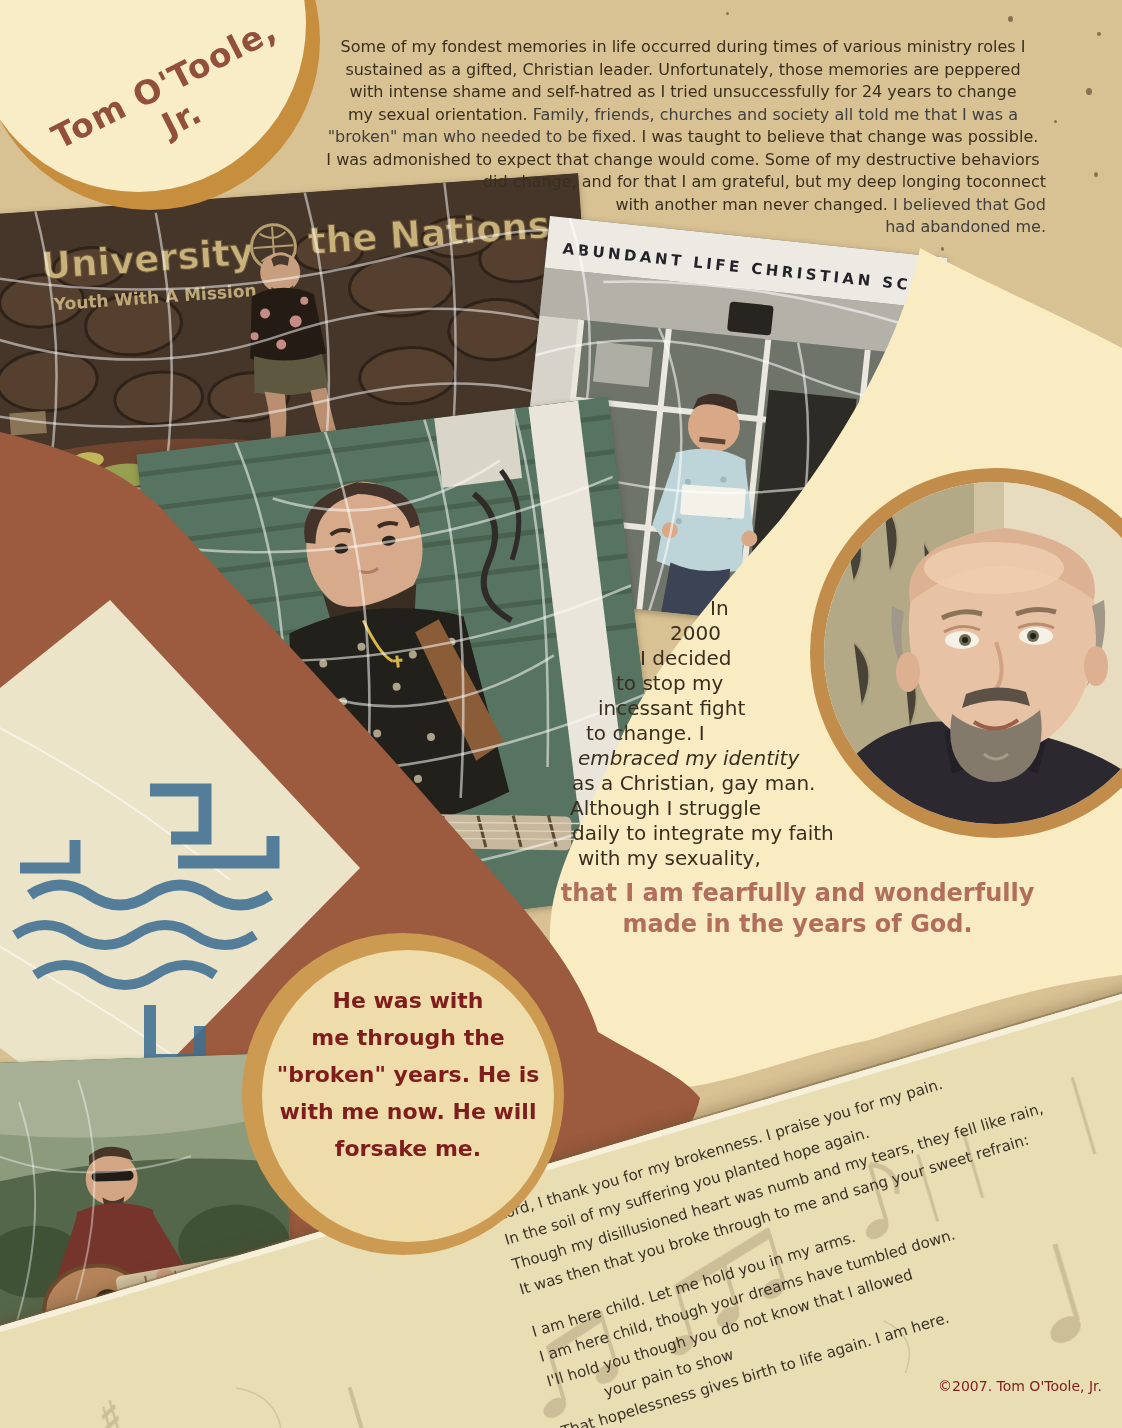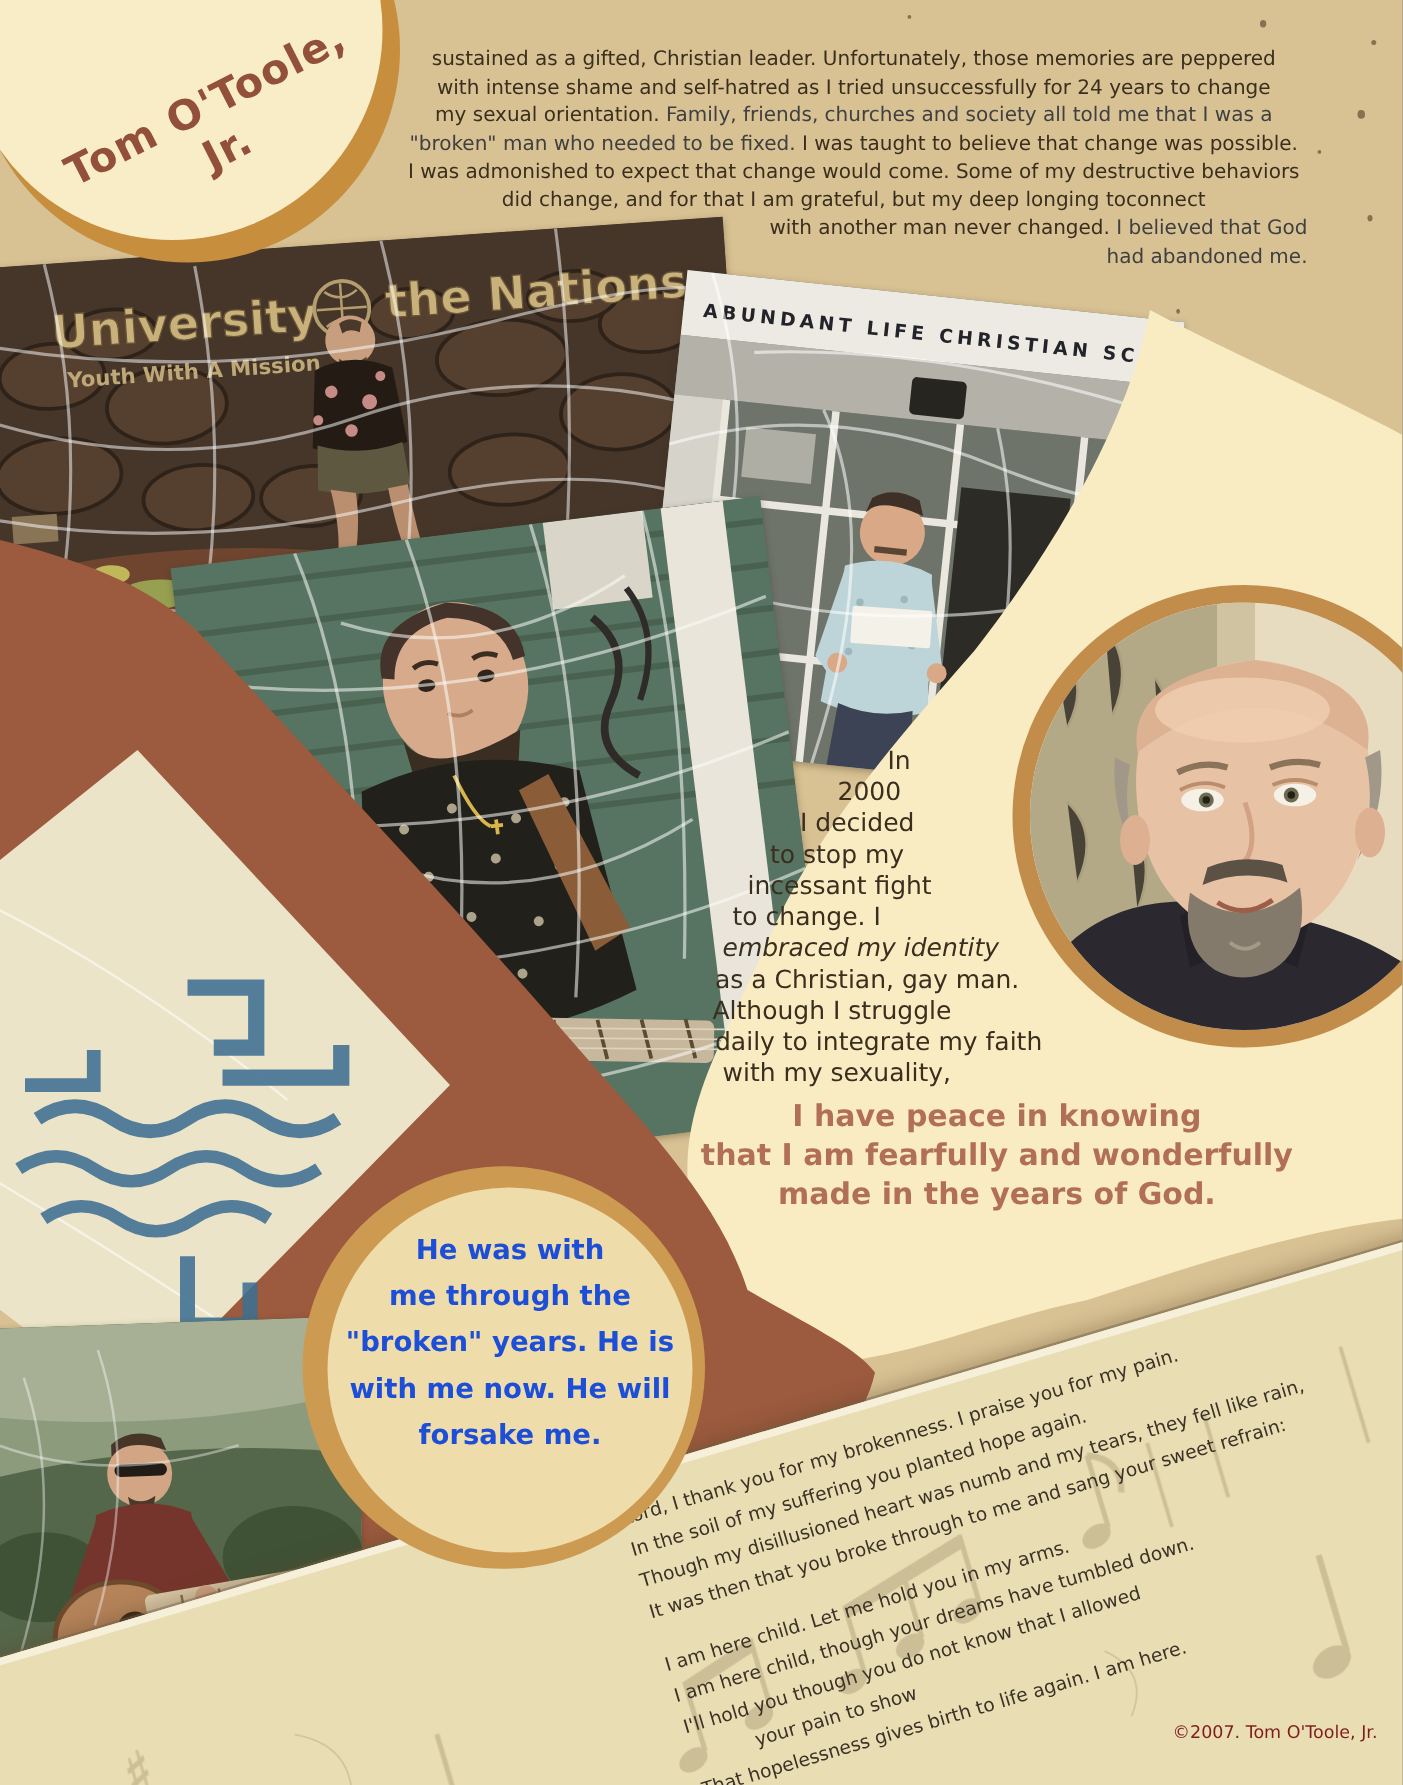--- a/index.html
+++ b/index.html
@@ -16,21 +16,21 @@
   #photo-hillside{left:-6px;top:1058px;width:296px;height:372px;transform:rotate(-2deg);background:#5d7050;}
   
   #blob-svg{left:0;top:0;width:1122px;height:1428px;pointer-events:none;}
   
   .ring{position:absolute;border-radius:50%;}
   #badge-gold{left:-20px;top:-130px;width:340px;height:340px;background:#c78e3e;}
   #badge-cream{left:-30px;top:-144px;width:336px;height:336px;background:#f9edc7;}
   #badge-name{left:28px;top:62px;width:290px;transform:rotate(-27deg);font-size:33px;font-weight:bold;color:#92503b;letter-spacing:1px;text-align:center;}
   #hecircle-gold{left:242px;top:933px;width:322px;height:322px;background:#cd9a52;}
   #hecircle-cream{left:262px;top:950px;width:292px;height:292px;background:#eedcab;}
-  #circle-quote{left:272px;top:982px;width:272px;text-align:center;font-size:22px;font-weight:bold;color:#1d4ed8;line-height:37px;}
+  #circle-quote{left:272px;top:982px;width:272px;text-align:center;font-size:22px;font-weight:bold;color:#7f1d1d;line-height:37px;}
   #portrait-ring{left:810px;top:468px;width:370px;height:370px;background:#c28d4a;}
   #portrait-clip{position:absolute;left:824px;top:482px;width:342px;height:342px;border-radius:50%;overflow:hidden;background:#d9cda9;}
   
   #intro{left:302px;top:36px;width:762px;font-size:16px;line-height:22.5px;color:#3a2f1f;}
   #intro .iline{text-align:center;white-space:nowrap;}
   #intro .iline:nth-child(n+7){text-align:right;padding-right:18px;}
   .seg.accent{color:#404040;text-align:right;}
   
   #refl-dark{left:558px;top:596px;width:330px;font-size:20px;line-height:25px;color:#3a2f1f;}
   #refl-dark div{white-space:nowrap;}
@@ -464,20 +464,21 @@
       <path d="M172,160 q10,28 2,44 q-6,8 -14,4" stroke="#d3a184" stroke-width="4" fill="none"></path>
 
       <path d="M128,232 q44,34 88,-4 q8,48 -22,66 q-24,12 -46,0 q-28,-18 -20,-62" fill="#847a6b"></path>
       <path d="M138,226 q34,-14 68,-2 l-4,-14 q-30,-10 -60,2 z" fill="#5c5145"></path>
       <path d="M150,240 q22,14 44,-2" stroke="#9b5f49" stroke-width="4" fill="none"></path>
       <path d="M160,272 q12,10 24,0" stroke="#a59a88" stroke-width="3" fill="none"></path>
     </svg>
   </div>
 
   <div class="abs" id="intro">
+      <div class="iline"><span class="seg dark">Some of my fondest memories in life occurred during times of various ministry roles I</span></div>
       <div class="iline"><span class="seg dark">sustained as a gifted, Christian leader. Unfortunately, those memories are peppered</span></div>
       <div class="iline"><span class="seg dark">with intense shame and self-hatred as I tried unsuccessfully for 24 years to change</span></div>
       <div class="iline"><span class="seg dark">my sexual orientation. </span><span class="seg accent">Family, friends, churches and society all told me that I was a</span></div>
       <div class="iline"><span class="seg accent">"broken" man who needed to be fixed.</span><span class="seg dark"> I was taught to believe that change was possible.</span></div>
       <div class="iline"><span class="seg dark">I was admonished to expect that change would come. Some of my destructive behaviors</span></div>
       <div class="iline"><span class="seg dark">did change, and for that I am grateful, but my deep longing toconnect</span></div>
       <div class="iline"><span class="seg dark">with another man never changed. </span><span class="seg accent">I believed that God</span></div>
       <div class="iline"><span class="seg accent">had abandoned me.</span></div>
     </div>
 
@@ -488,20 +489,19 @@
       <div class="rline">to stop my</div>
       <div class="rline">incessant fight</div>
       <div class="rline">to change. I</div>
       <div class="rline">embraced my identity</div>
       <div class="rline">as a Christian, gay man.</div>
       <div class="rline">Although I struggle</div>
       <div class="rline">daily to integrate my faith</div>
       <div class="rline">with my sexuality,</div>
     </div>
   <div class="abs" id="refl-accent">
-      <div class="aline">I have peace in knowing</div>
       <div class="aline">that I am fearfully and wonderfully</div>
       <div class="aline">made in the years of God.</div>
     </div>
 
   <div class="abs" id="copyright">©2007. Tom O'Toole, Jr.</div>
 
 </div>
 
 </body></html>

